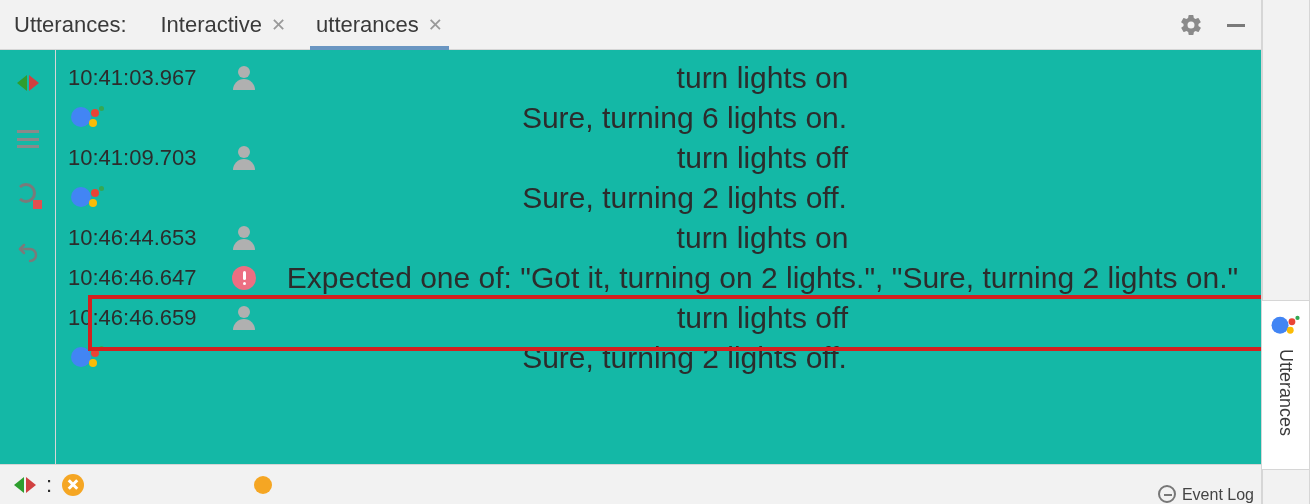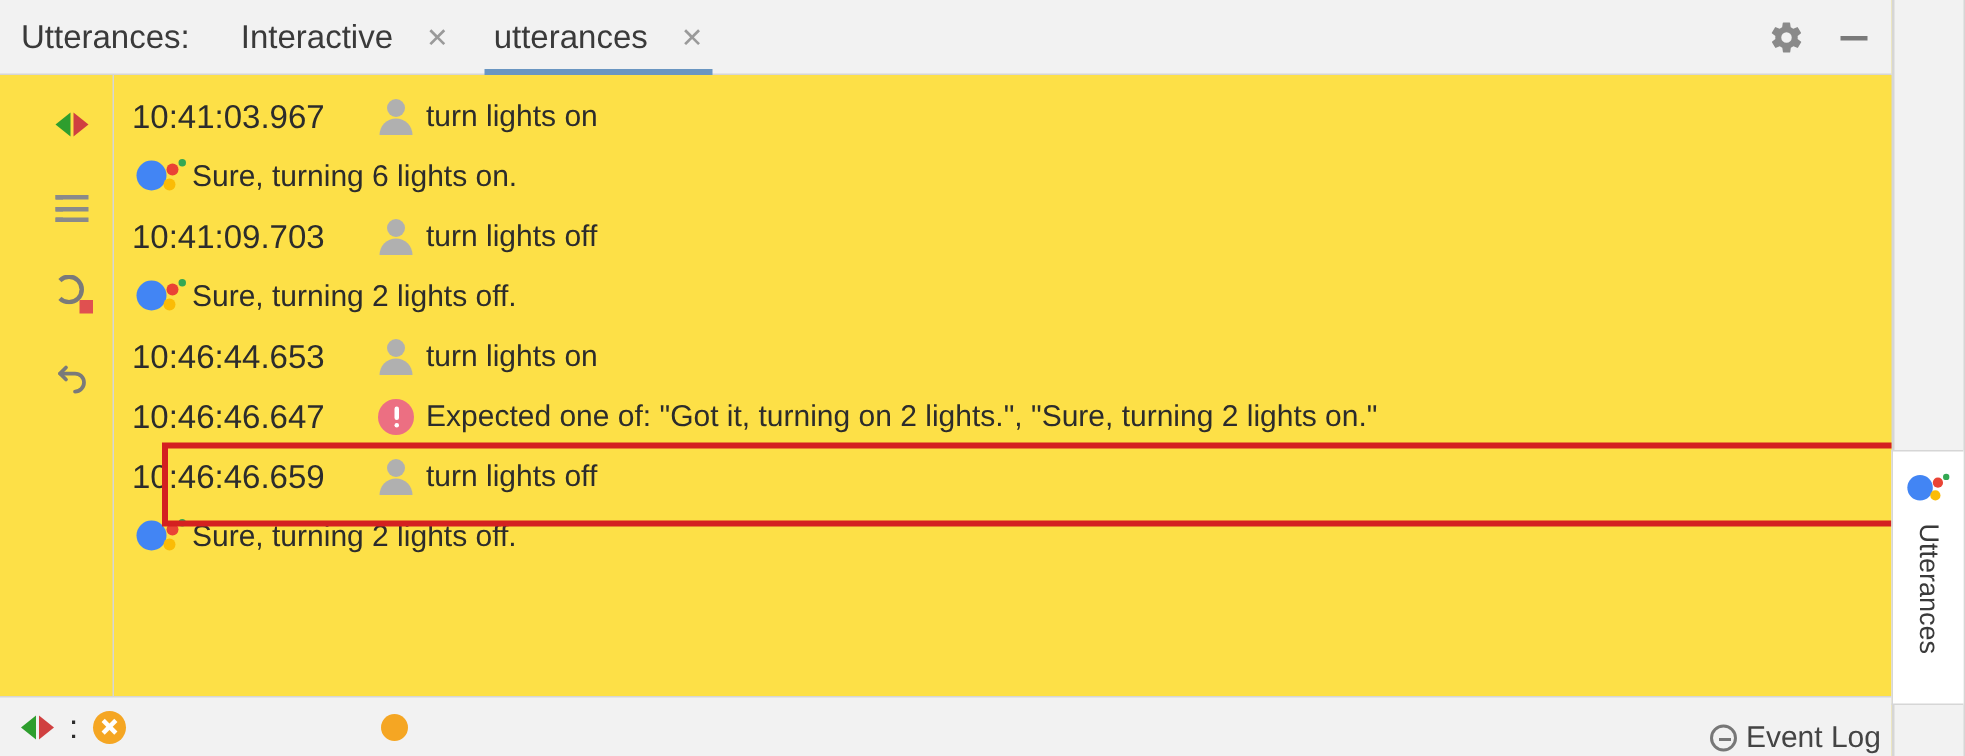--- a/index.html
+++ b/index.html
@@ -1,41 +1,41 @@
 <!DOCTYPE html>
 <html><head>
 <meta charset="utf-8">
 <style>
   * { box-sizing: border-box; margin: 0; padding: 0; font-family: -apple-system, "Helvetica Neue", Arial, sans-serif; }
   body { background: #fff; color: #2c2c2c; width: 1310px; height: 504px; overflow: hidden; position: relative; }
 
-  .panel { position: absolute; left: 0; top: 0; width: 1262px; height: 504px; border-right: 1px solid #d6d6d6; background:#fde047; }
+  .panel { position: absolute; left: 0; top: 0; width: 1262px; height: 504px; border-right: 1px solid #d6d6d6; background:#14b8a6; }
 
   .tabbar {
     display: flex; align-items: center; height: 50px; padding: 0 14px;
     border-bottom: 1px solid #d6d6d6; background: #f2f2f2; gap: 18px;
   }
   .tabbar-title { font-size: 22px; color: #3a3a3a; margin-right: 10px; }
-  .tab { display: flex; align-items: center; gap: 22px; height: 100%; font-size: 22px; color: #3a3a3a; padding: 0 6px; position: relative; }
+  .tab { display: flex; align-items: center; gap: 9px; height: 100%; font-size: 22px; color: #3a3a3a; padding: 0 6px; position: relative; }
   .tab.active::after { content:""; position:absolute; left:0; right:0; bottom:-1px; height:4px; background:#6a96c2; }
   .tab-close { font-size: 18px; color: #9a9a9a; cursor: pointer; }
   .tabbar-spacer { flex:1; }
   .tabbar-actions { display:flex; align-items:center; gap:22px; }
   .gear-icon svg, .min-icon svg { display:block; }
 
-  .body-row { display: flex; height: calc(100% - 50px - 40px); padding-left: 20px; }
+  .body-row { display: flex; height: calc(100% - 50px - 40px); }
   .gutter { width: 56px; border-right: 1px solid #d6d6d6; display:flex; flex-direction:column; align-items:center; padding-top:18px; gap:26px; }
   .gutter-btn { width:30px; height:30px; display:flex; align-items:center; justify-content:center; cursor:pointer; }
 
   .log { flex:1; padding: 8px 0 8px 0; position:relative; overflow:hidden; }
   .log-inner { padding-left: 12px; }
   .log-row { display:flex; align-items:center; height:40px; font-size:23px; }
   .ts { width: 156px; white-space: nowrap; font-size: 22px; color:#2c2c2c; }
   .ic { width: 40px; display:flex; align-items:center; justify-content:center; }
-  .msg { flex:1; white-space: nowrap; font-size:20px; }
+  .msg { flex:1; white-space: nowrap; font-size:30px;text-align:center; }
 
   .highlight-box {
     position:absolute; border:4px solid #d42020; pointer-events:none;
     left: 32px; top: 245px; width: 1180px; height: 56px;
   }
 
   .footer {
     height: 40px; border-top:1px solid #d6d6d6; display:flex; align-items:center;
     padding-left: 14px; background:#f2f2f2; gap: 10px; font-size:22px;
   }
@@ -91,21 +91,21 @@
   
   .rstrip { position:absolute; right:0; top:0; width:48px; height:504px; background:#f2f2f2; border-left:1px solid #d6d6d6; border-right:1px solid #d6d6d6;}
   .rstrip-tab {
     position:absolute; right:0; top:300px; width:48px; height:170px; background:#fff;
     border:1px solid #d6d6d6; border-right:none;
     display:flex; flex-direction:column; align-items:center; padding-top:12px; gap:10px; cursor:pointer;
   }
   .rstrip-tab .asst-ic { transform: scale(0.85); }
   .vlabel { writing-mode: vertical-rl; font-size:18px; color:#3a3a3a; }
 
-  .eventlog { position:absolute; right:56px; bottom:0; font-size:20px; color:#444; }
+  .eventlog { position:absolute; right:56px; bottom:0; font-size:16px; color:#444; }
   .eventlog .ring { width:18px; height:18px; border:2px solid #777; border-radius:50%; display:inline-block; vertical-align:-3px; margin-right:6px; position:relative;}
   .eventlog .ring::after { content:""; position:absolute; width:8px; height:2px; background:#777; left:4px; top:7px; }
 </style>
 </head>
 <body>
 
 <div class="panel">
 
   <div class="tabbar">
     <span class="tabbar-title">Utterances:</span>

